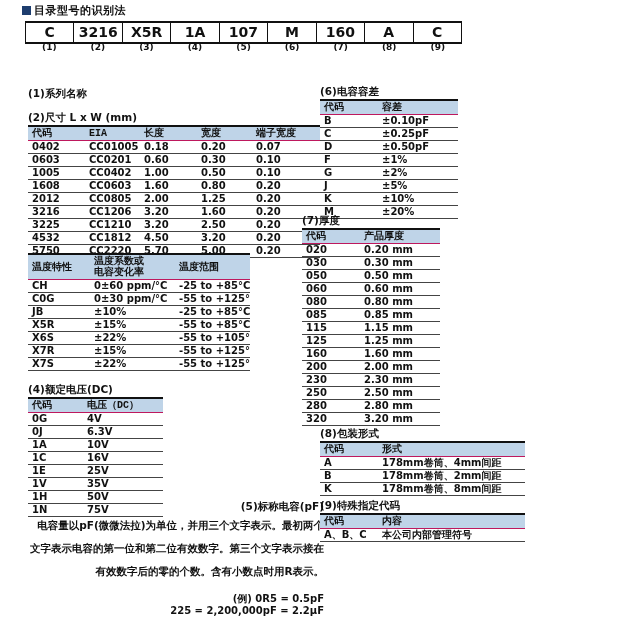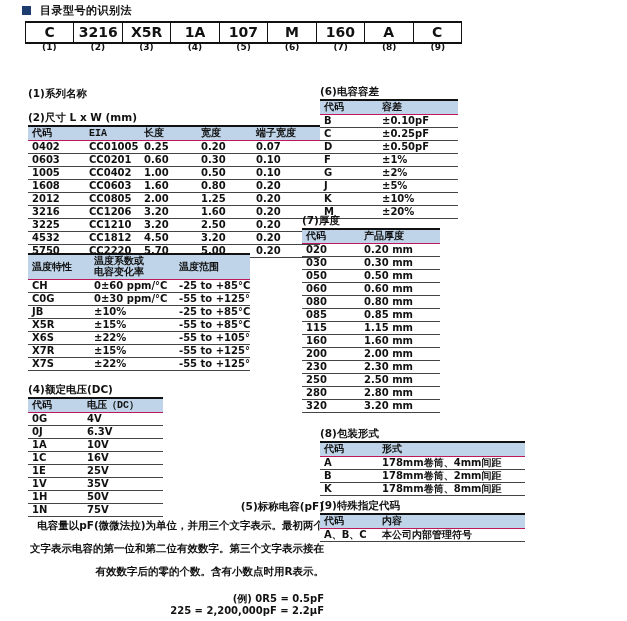--- a/index.html
+++ b/index.html
@@ -11,21 +11,21 @@
   }
   #page{
     position:relative;
     width:627px;height:621px;
     background:#ffffff;
     overflow:hidden;
   }
   
   .doc-title{
     position:absolute;left:22px;top:3px;
-    display:flex;align-items:center;gap:9px;
+    display:flex;align-items:center;gap:3px;
     font-size:11px;font-weight:bold;letter-spacing:0.5px;
   }
   .title-square{
     width:9px;height:9px;background:#1d3d6e;display:inline-block;flex:0 0 auto;
   }
   
   .pn-row{
     position:absolute;left:25px;top:21px;width:437px;
     display:flex;
     border-top:2px solid #111;
@@ -137,21 +137,21 @@
             <th>EIA</th>
             <th>长度</th>
             <th>宽度</th>
             <th>端子宽度</th>
           </tr>
         </thead>
         <tbody>
           <tr>
             <td>0402</td>
             <td>CC01005</td>
-            <td>0.25</td>
+            <td>0.18</td>
             <td>0.20</td>
             <td>0.07</td>
           </tr>
           <tr>
             <td>0603</td>
             <td>CC0201</td>
             <td>0.60</td>
             <td>0.30</td>
             <td>0.10</td>
           </tr>
@@ -408,20 +408,24 @@
           </tr>
           <tr>
             <td>085</td>
             <td>0.85 mm</td>
           </tr>
           <tr>
             <td>115</td>
             <td>1.15 mm</td>
           </tr>
           <tr>
+            <td>125</td>
+            <td>1.25 mm</td>
+          </tr>
+          <tr>
             <td>160</td>
             <td>1.60 mm</td>
           </tr>
           <tr>
             <td>200</td>
             <td>2.00 mm</td>
           </tr>
           <tr>
             <td>230</td>
             <td>2.30 mm</td>

